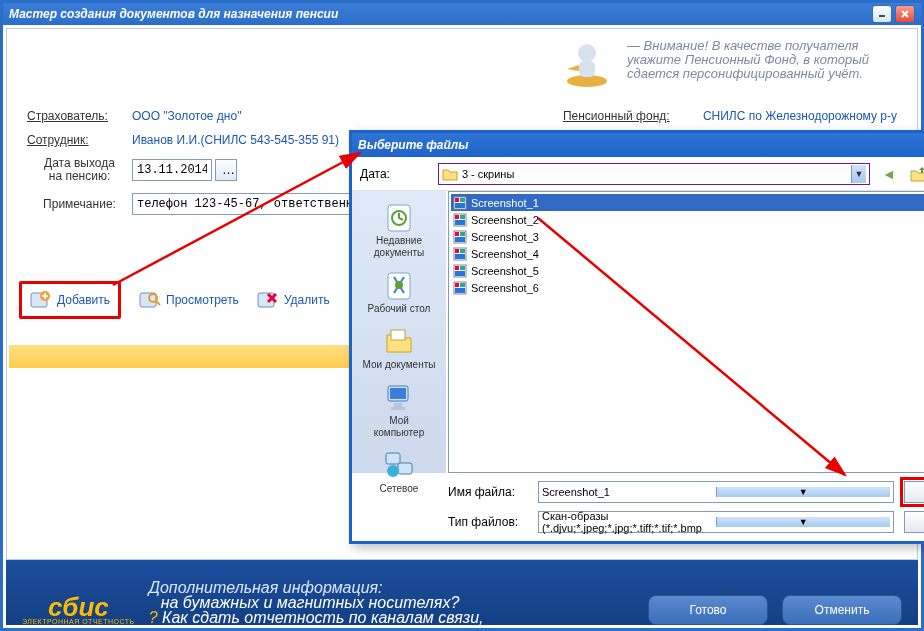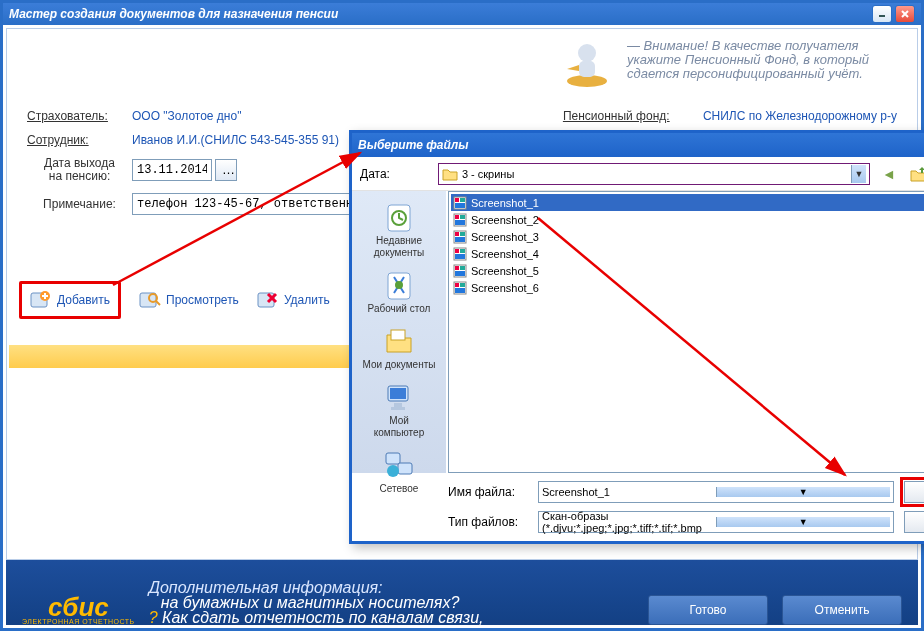--- a/index.html
+++ b/index.html
@@ -42,21 +42,21 @@
 
   
   .footer{position:absolute;left:3px;right:3px;bottom:3px;height:65px;background:linear-gradient(#1d4e9c,#134084);color:#fff;display:flex;align-items:flex-end;padding:0 16px;gap:14px;}
   .footer-logo{display:flex;flex-direction:column;align-items:center;color:#ffba00;}
   .footer-logo .big{font-size:26px;font-weight:bold;font-style:italic;line-height:22px;}
   .footer-logo .small{font-size:7px;letter-spacing:.5px;}
   .footer-info{font-size:16px;font-style:italic;line-height:15px;}
   .footer-info .head{color:#d9e6ff;}
   .footer-info .q{color:#ffba00;}
   .footer-btns{margin-left:auto;display:flex;gap:14px;}
-  .footer-btn{min-width:120px;height:30px;background:linear-gradient(#5a8ad0,#3b6eb9);border:1px solid #2a5595;color:#fff;font-size:12px;border-radius:3px;cursor:pointer;}
+  .footer-btn{min-width:120px;height:30px;background:linear-gradient(#5a8ad0,#3b6eb9);border:1px solid #2a5595;color:#fff;font-size:12px;border-radius:8px;cursor:pointer;}
 
   
   .fp{position:absolute;left:349px;top:130px;width:652px;height:414px;border:3px solid #1e63c9;background:#fff;box-shadow:4px 4px 10px rgba(0,0,0,.25);}
   .fp-title{height:24px;background:linear-gradient(#2f75d6,#1e63c9);color:#fff;font-size:12px;font-weight:bold;font-style:italic;display:flex;align-items:center;padding:0 6px;}
   .fp-title .chrome{margin-left:auto;display:flex;gap:4px;}
   .fp-help{width:20px;height:18px;background:linear-gradient(#b7d4f5,#6aa1e0);border:1px solid #2a6ec7;border-radius:3px;color:#fff;font-weight:bold;font-size:12px;display:flex;align-items:center;justify-content:center;cursor:pointer;}
   .fp-close{width:20px;height:18px;background:linear-gradient(#ff8a7a,#d93b2a);border:1px solid #a22;border-radius:3px;color:#fff;font-weight:bold;font-size:12px;display:flex;align-items:center;justify-content:center;cursor:pointer;}
 
   .fp-toolbar{height:34px;display:flex;align-items:center;padding:0 8px;gap:8px;font-size:12px;border-bottom:1px solid #e2e2e2;}
   .fp-combo{flex:1;display:flex;align-items:center;height:22px;border:1px solid #701a75;background:#fff;padding:0 3px;gap:4px;margin-left:40px;}

